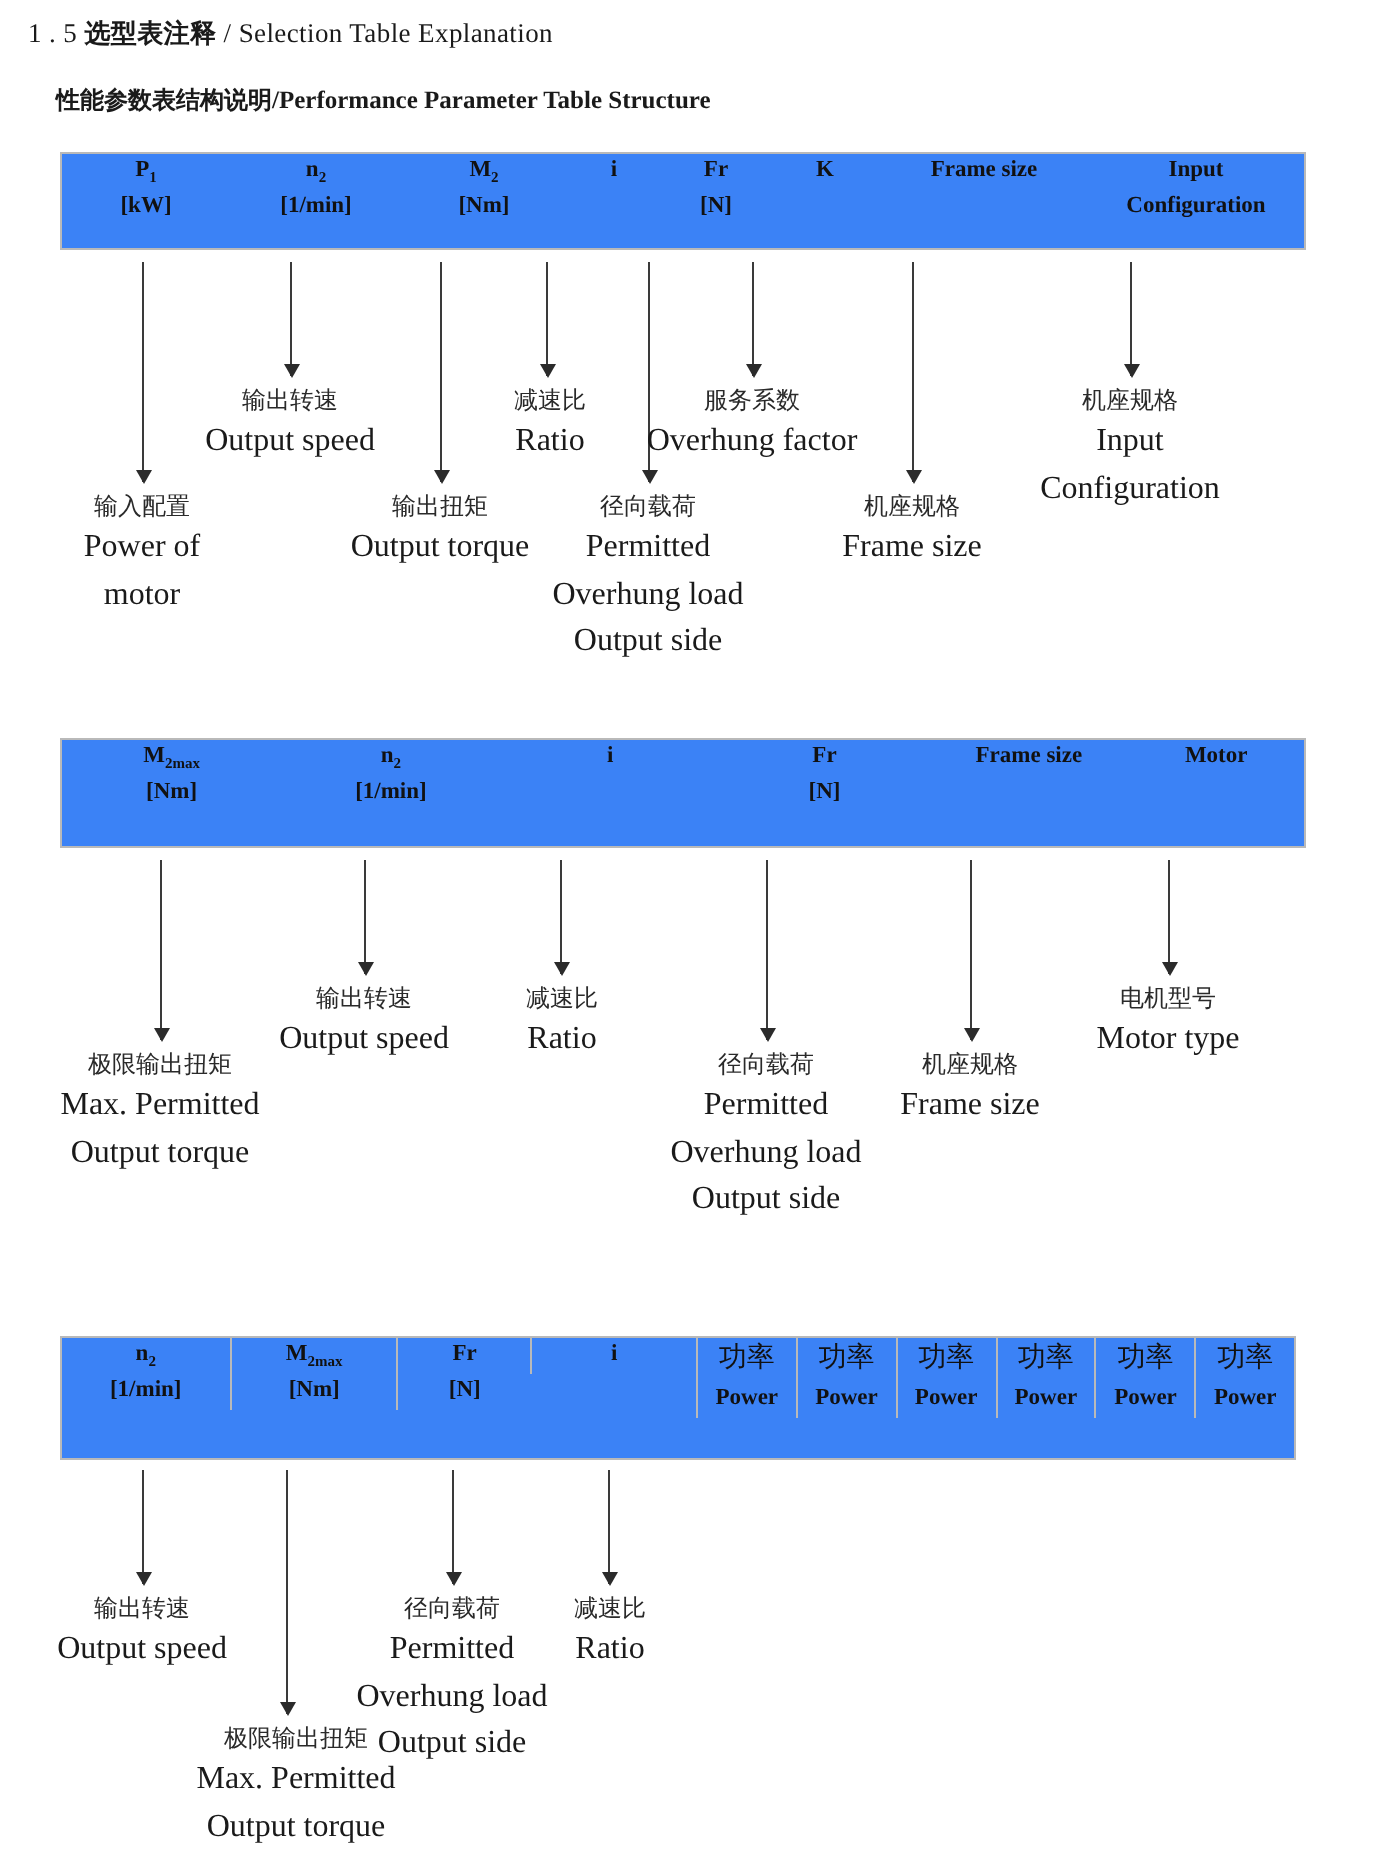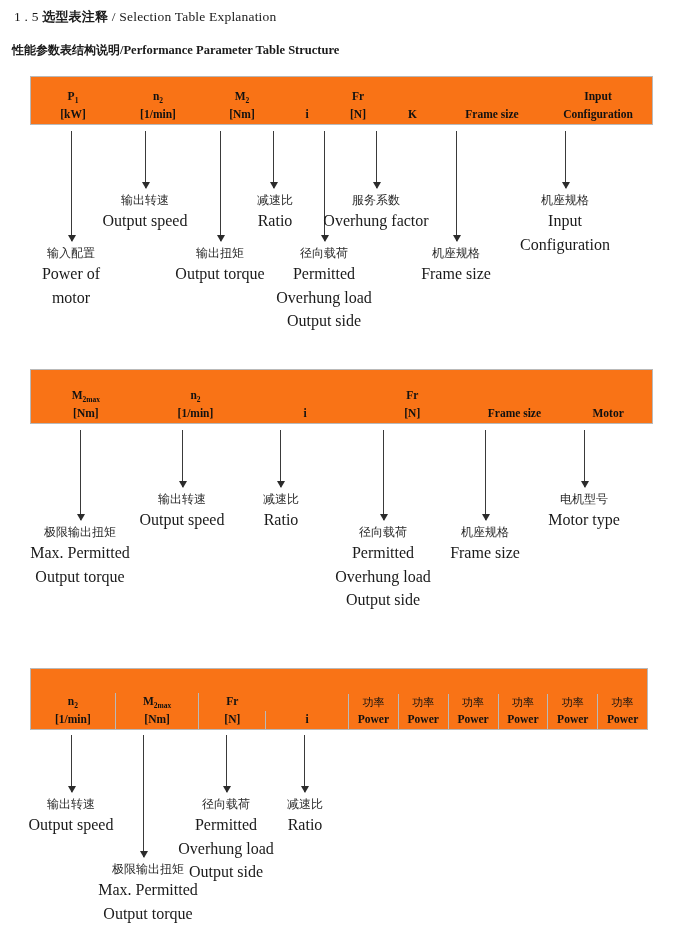--- a/index.html
+++ b/index.html
@@ -46,43 +46,43 @@
   .sub-title .en {
     font-family: "Liberation Serif", serif;
     font-weight: 700;
     font-size: 12.5px;
   }
 
   
   .tbl {
     position: absolute;
     box-sizing: border-box;
-    background: #f97316;
+    background: #3b82f6;
     border: 1px solid #b9b9b9;
     display: flex;
-    align-items: flex-end;
+    align-items: flex-start;
   }
   .tbl .cell {
     box-sizing: border-box;
     display: flex;
     flex-direction: column;
     align-items: center;
     justify-content: center;
     font-family: "Liberation Serif", serif;
     font-weight: 700;
     font-size: 11.5px;
     line-height: 1.55;
     text-align: center;
     color: #111;
   }
   .tbl.divided .cell + .cell { border-left: 1px solid #b9b9b9; }
   .cell .cn-lab {
     font-family: "DejaVu Sans", sans-serif;
     font-weight: 400;
-    font-size: 11px;
+    font-size: 14px;
   }
   .cell sub {
     font-size: 7.5px;
     vertical-align: baseline;
     position: relative;
     top: 2.5px;
     font-weight: 700;
   }
   .cell .unit { font-weight: 700; }
 
@@ -129,21 +129,21 @@
 
 <div class="page">
 
   <div class="sec-title" style="left:14px; top:8px;">
     <span class="num">1 . 5</span>
     <span class="cn">选型表注释</span>
     <span class="en">/</span>
     <span class="en">Selection Table Explanation</span>
   </div>
 
-  <div class="sub-title" style="left:12px; top:42px;">
+  <div class="sub-title" style="left:28px; top:42px;">
     <span class="cn">性能参数表结构说明</span><span class="en">/</span><span class="en">Performance Parameter Table Structure</span>
   </div>
 
   <div class="tbl" id="tbl1" style="left:30px; top:76px; width:623px; height:49px;">
     <div class="cell" style="width:84px;">
       <div><span>P</span><sub>1</sub></div>
       <div class="unit">[kW]</div>
     </div>
     <div class="cell" style="width:86px;">
       <div><span>n</span><sub>2</sub></div>

